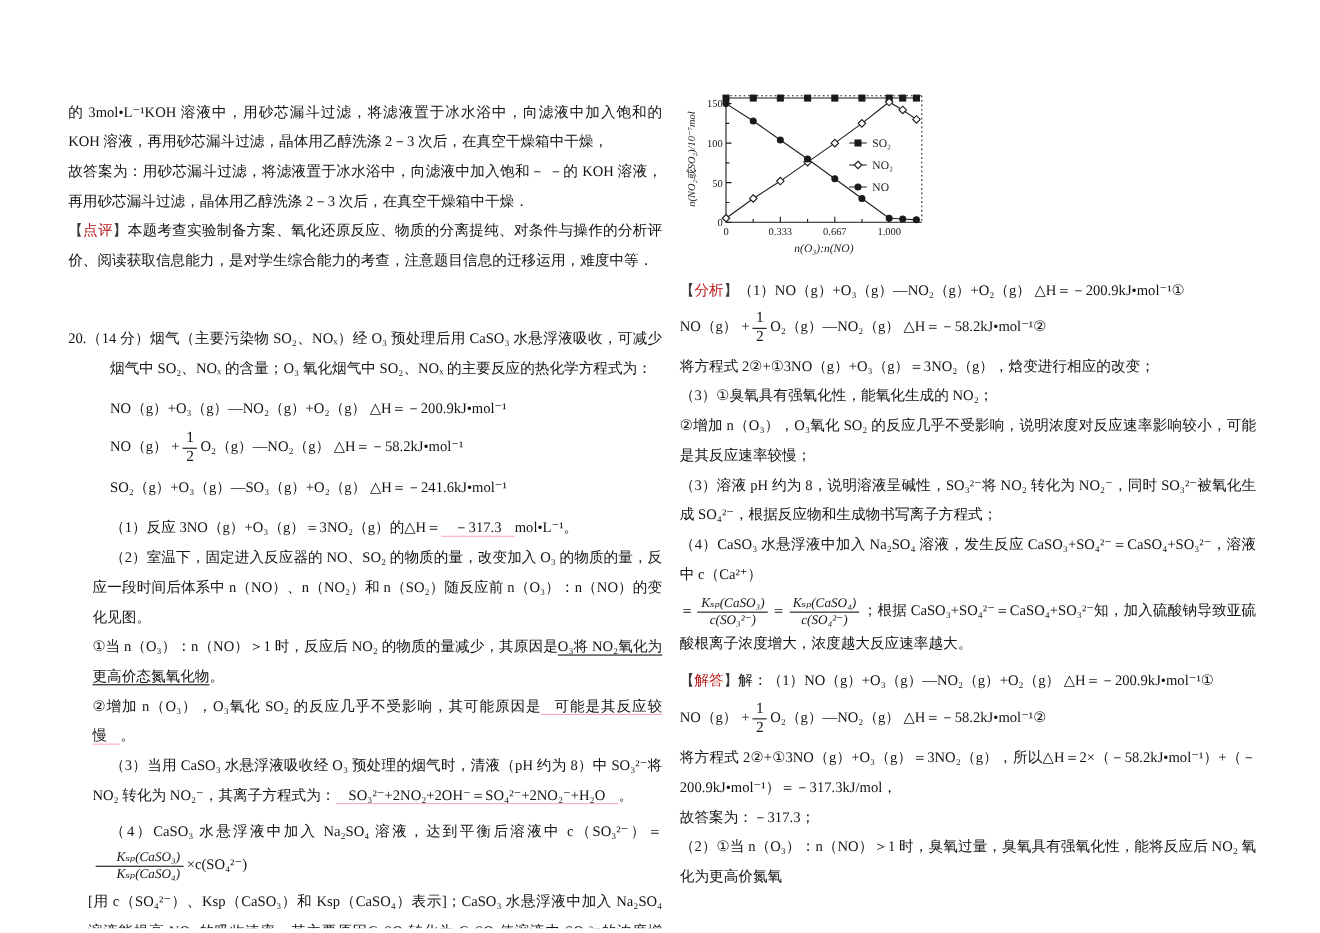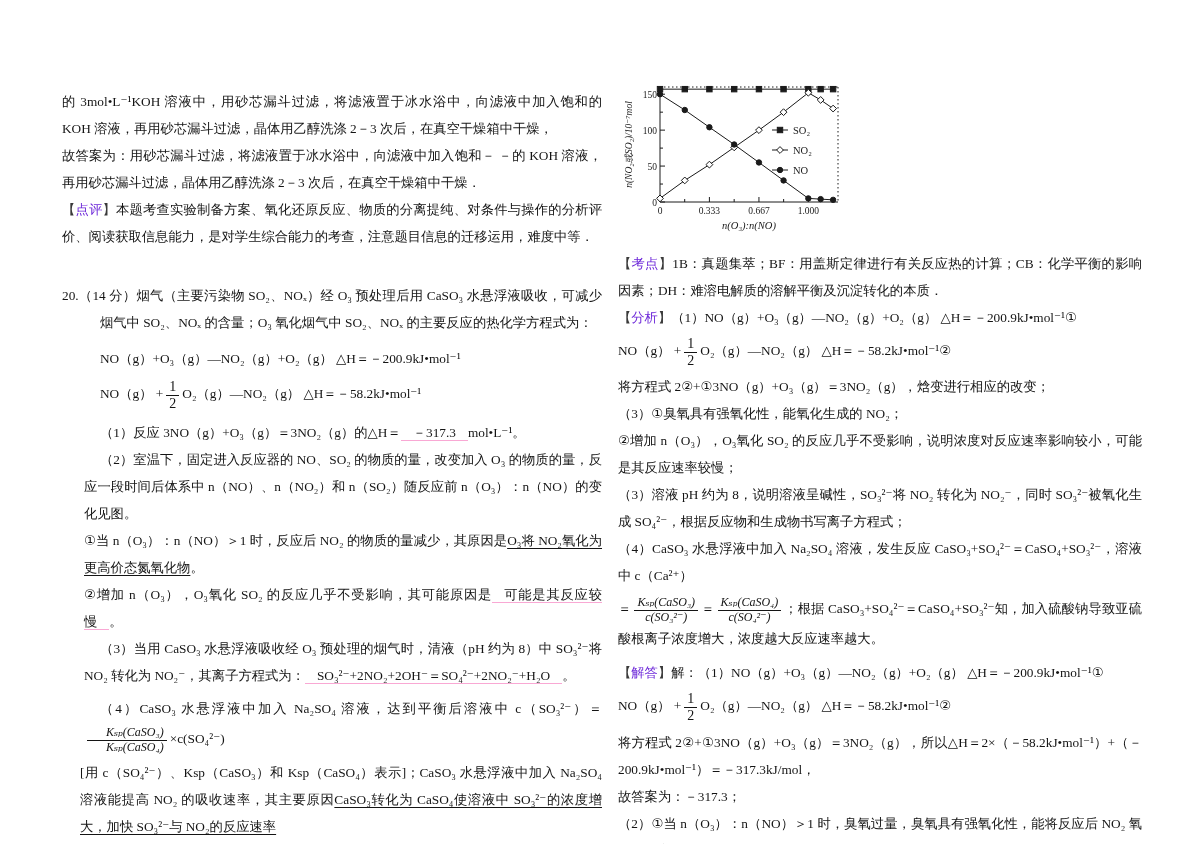--- a/index.html
+++ b/index.html
@@ -4,28 +4,28 @@
 <style>
   html,body{margin:0;padding:0;background:#ffffff;}
   .page{position:relative;width:1200px;height:844px;background:#fff;overflow:hidden;
         font-family:"Liberation Serif","DejaVu Serif","DejaVu Sans",serif;
         font-size:13.3px;color:#141414;}
   .col{position:absolute;top:0;}
   .col-left{left:62px;top:88px;width:540px;}
   .col-right{left:618px;top:80px;width:524px;}
   p{margin:0;line-height:27px;text-align:justify;}
   .mt8{margin-top:8px;}
-  .mt28{margin-top:32px;}
+  .mt28{margin-top:44px;}
   .hang{padding-left:38px;text-indent:-38px;}
   .ind{padding-left:38px;}
   .q{padding-left:22px;text-indent:16px;}
   .sub1{padding-left:22px;}
   .sub2{padding-left:18px;}
   .tag .bk{color:#3a3a3a;}
-  .tag .tagtxt{color:#6d28d9;}
+  .tag .tagtxt{color:#b91c1c;}
   .ublank{border-bottom:1px solid #f9a8d4;padding:0 12px;}
   .blank{text-decoration:underline;text-underline-offset:3px;}
   .frac{display:inline-block;vertical-align:middle;text-align:center;line-height:1.12;margin:0 3px;}
   .frac .fn{display:block;border-bottom:1px solid #141414;padding:0 3px;}
   .frac .fd{display:block;padding:0 3px;}
   .frac-half{font-size:14px;}
   .frac-big{font-size:12px;font-style:italic;font-family:"Liberation Serif","DejaVu Serif","DejaVu Sans",serif;}
   .eqline{line-height:30px;}
   .fracline{line-height:30px;margin:5px 0;}
   .chart-wrap{margin:2px 0 12px 4px;width:230px;}
@@ -49,20 +49,21 @@
     <p class="hang mt28">
       <span>20.</span><span>（14 分）烟气（主要污染物 SO₂、NOₓ）经 O₃ 预处理后用 CaSO₃ 水悬浮液吸收，可减少烟气中 SO₂、NOₓ 的含量；O₃ 氧化烟气中 SO₂、NOₓ 的主要反应的热化学方程式为：</span>
     </p>
 
     <p class="ind eqline mt8"><span>NO（g）+O₃（g）—NO₂（g）+O₂（g） △H＝－200.9kJ•mol⁻¹</span></p>
 
     <p class="ind fracline">
       <span>NO（g） +</span><span class="frac frac-half"><span class="fn">1</span><span class="fd">2</span></span><span>O₂（g）—NO₂（g） △H＝－58.2kJ•mol⁻¹</span>
     </p>
 
+    <p class="ind eqline"><span>SO₂（g）+O₃（g）—SO₃（g）+O₂（g） △H＝－241.6kJ•mol⁻¹</span></p>
 
     <p class="q mt8">
       <span>（1）反应 3NO（g）+O₃（g）＝3NO₂（g）的△H＝</span><span class="ublank">－317.3</span><span>mol•L⁻¹。</span>
     </p>
 
     <p class="q"><span>（2）室温下，固定进入反应器的 NO、SO₂ 的物质的量，改变加入 O₃ 的物质的量，反应一段时间后体系中 n（NO）、n（NO₂）和 n（SO₂）随反应前 n（O₃）：n（NO）的变化见图。</span></p>
 
     <p class="sub1">
       <span>①当 n（O₃）：n（NO）＞1 时，反应后 NO₂ 的物质的量减少，其原因是</span><span class="blank">O₃将 NO₂氧化为更高价态氮氧化物</span><span>。</span>
     </p>
@@ -153,23 +154,20 @@
           <path d="M 158 64.6 L 161.4 68 L 158 71.4 L 154.6 68 Z" fill="#ffffff" stroke="#1a1a1a" stroke-width="1"></path>
           <text x="171" y="71.5" text-anchor="start" font-size="10.5" fill="#1a1a1a">NO₂</text>
           <line x1="150" y1="88" x2="166" y2="88" stroke="#1a1a1a" stroke-width="1" stroke-dasharray="none"></line>
           <circle cx="158" cy="88" r="2.7" fill="#1a1a1a" stroke="#1a1a1a" stroke-width="1"></circle>
           <text x="171" y="91.5" text-anchor="start" font-size="10.5" fill="#1a1a1a">NO</text>
           <text x="127" y="147" text-anchor="middle" font-size="10.5" fill="#1a1a1a" font-style="italic">n(O₃):n(NO)</text>
           <text x="0" y="0" text-anchor="middle" font-size="9.5" fill="#1a1a1a" font-style="italic" transform="translate(10,62.5) rotate(-90)">n(NO₂或SO₂)/10⁻⁷mol</text>
         </svg>
     </div>
 
-    <p>
-      <span class="tag"><span class="bk">【</span><span class="tagtxt">考点</span><span class="bk">】</span></span><span>1B：真题集萃；BF：用盖斯定律进行有关反应热的计算；CB：化学平衡的影响因素；DH：难溶电解质的溶解平衡及沉淀转化的本质．</span>
-    </p>
 
     <p>
       <span class="tag"><span class="bk">【</span><span class="tagtxt">分析</span><span class="bk">】</span></span><span>（1）NO（g）+O₃（g）—NO₂（g）+O₂（g） △H＝－200.9kJ•mol⁻¹①</span>
     </p>
 
     <p class="fracline">
       <span>NO（g） +</span><span class="frac frac-half"><span class="fn">1</span><span class="fd">2</span></span><span>O₂（g）—NO₂（g） △H＝－58.2kJ•mol⁻¹②</span>
     </p>
 
     <p><span>将方程式 2②+①3NO（g）+O₃（g）＝3NO₂（g），焓变进行相应的改变；</span></p>

